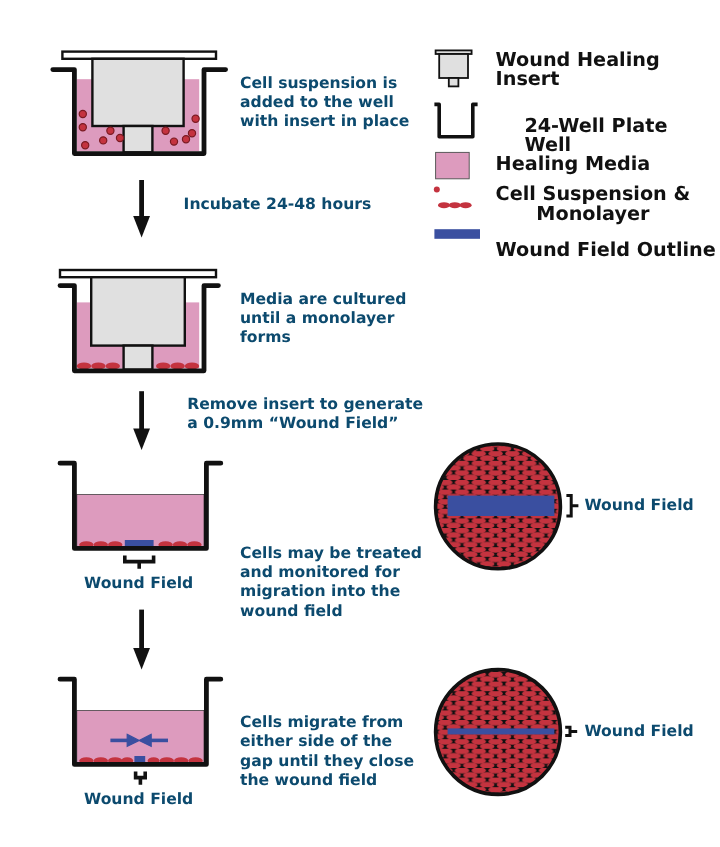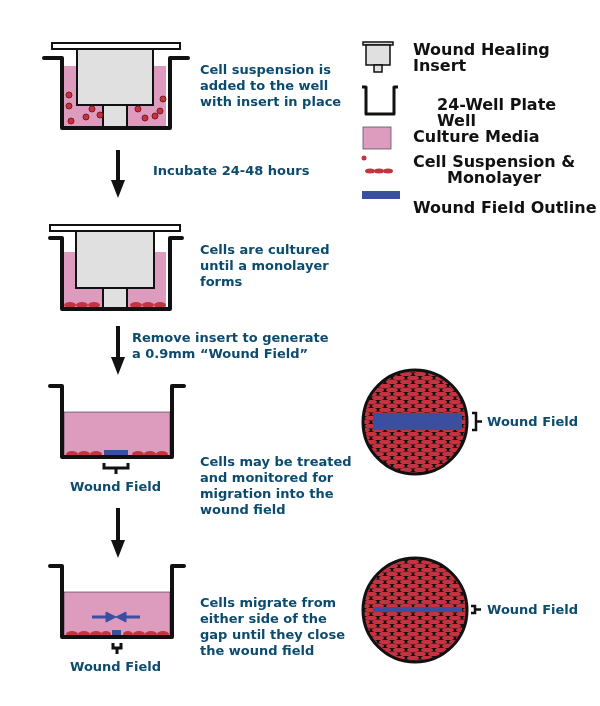--- a/index.html
+++ b/index.html
@@ -141,37 +141,37 @@
     <circle cx="415" cy="610" r="52" fill="url(#cellpat)" stroke="#111" stroke-width="3"></circle>
     <rect x="373" y="607" width="89" height="5" fill="#3a4fa0"></rect>
     <path d="M471 606 H475 V613 H471 M475 609.5 H481" fill="none" stroke="#111" stroke-width="2.5"></path>
   </g>
 </svg>
 
 <div class="txt" style="left:200px;top:62px;">Cell suspension is
 added to the well
 with insert in place</div>
 <div class="txt" style="left:140px;top:163px;margin-left:13px;">Incubate 24-48 hours</div>
-<div class="txt" style="left:200px;top:242px;">Cells are cultured
+<div class="txt" style="left:200px;top:242px;">Media are cultured
 until a monolayer
 forms</div>
-<div class="txt" style="left:132px;top:330px;">Remove insert to generate
+<div class="txt" style="left:156px;top:330px;">Remove insert to generate
 a 0.9mm “Wound Field”</div>
 <div class="txt" style="left:200px;top:407px;margin-top:47px;">Cells may be treated
 and monitored for
 migration into the
 wound field</div>
 <div class="txt" style="left:70px;top:479px;">Wound Field</div>
 <div class="txt" style="left:487px;top:414px;">Wound Field</div>
 <div class="txt" style="left:200px;top:595px;">Cells migrate from
 either side of the
 gap until they close
 the wound field</div>
 <div class="txt" style="left:70px;top:659px;">Wound Field</div>
 <div class="txt" style="left:487px;top:602px;">Wound Field</div>
 
 <div class="leg" style="left:413px;top:42px;">Wound Healing
 Insert</div>
 <div class="leg" style="left:413px;top:97px;margin-left:24px;">24-Well Plate Well</div>
-<div class="leg" style="left:413px;top:129px;">Culture Media</div>
+<div class="leg" style="left:413px;top:129px;">Healing Media</div>
 <div class="leg" style="left:413px;top:154px;text-align:center;">Cell Suspension &amp;
 Monolayer</div>
 <div class="leg" style="left:413px;top:200px;">Wound Field Outline</div>
 
 </body></html>

